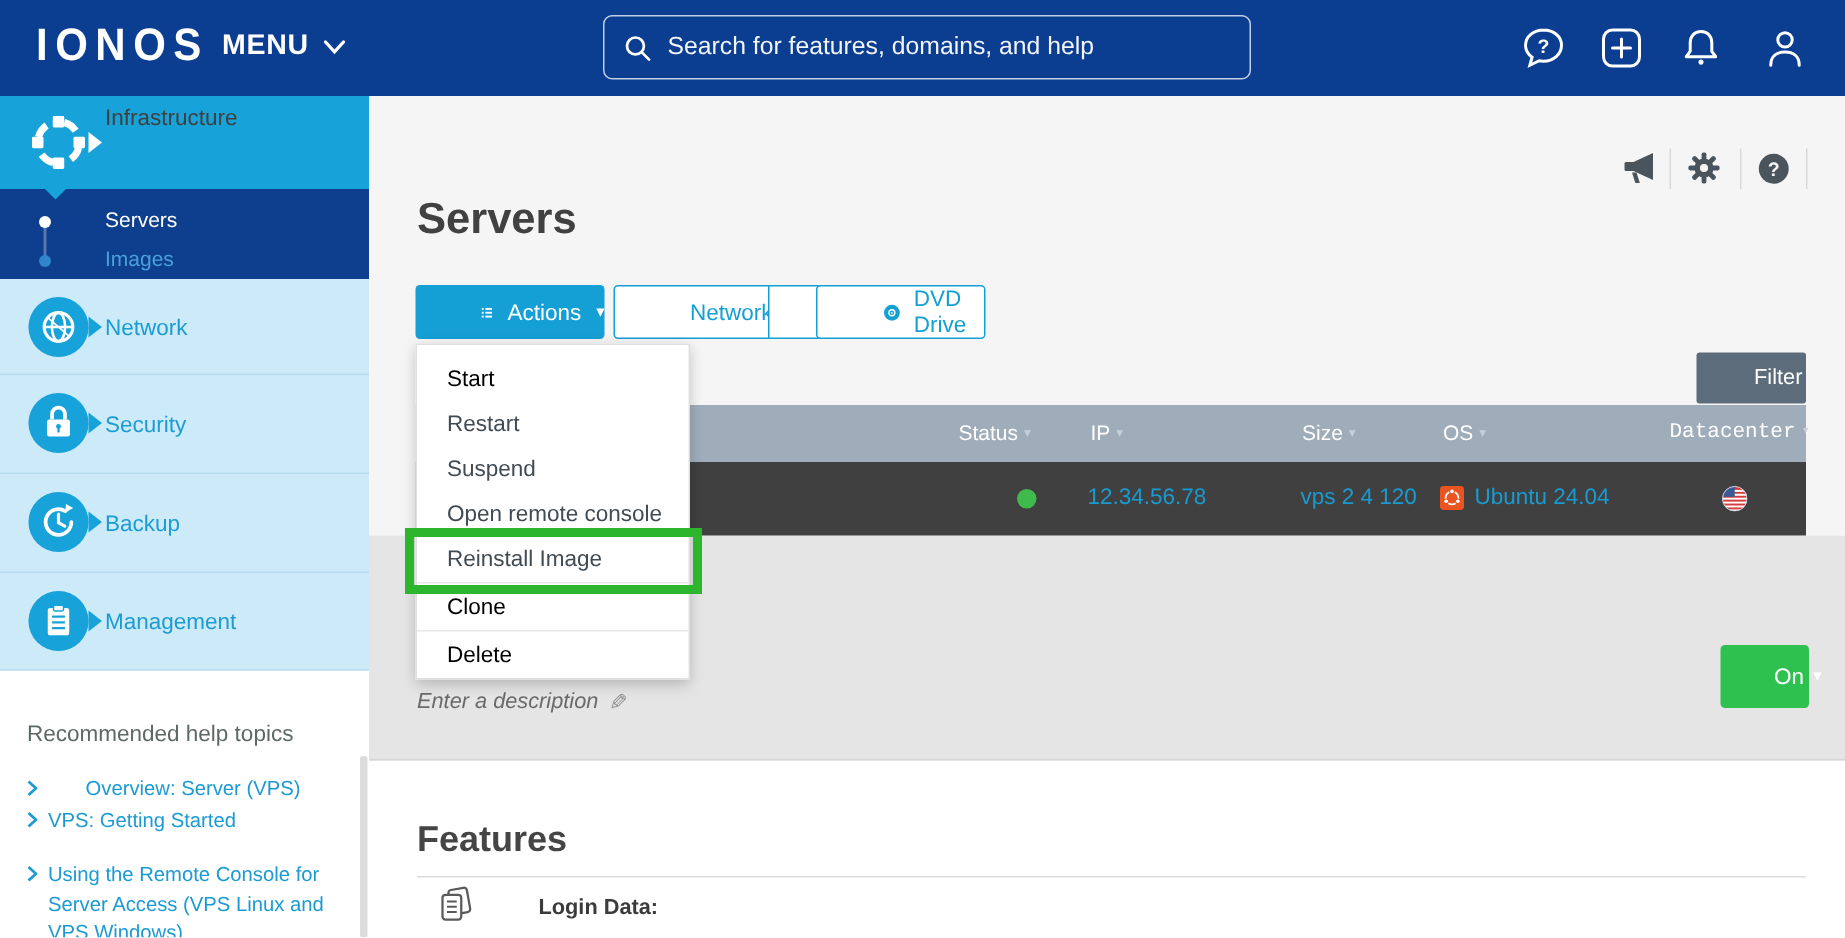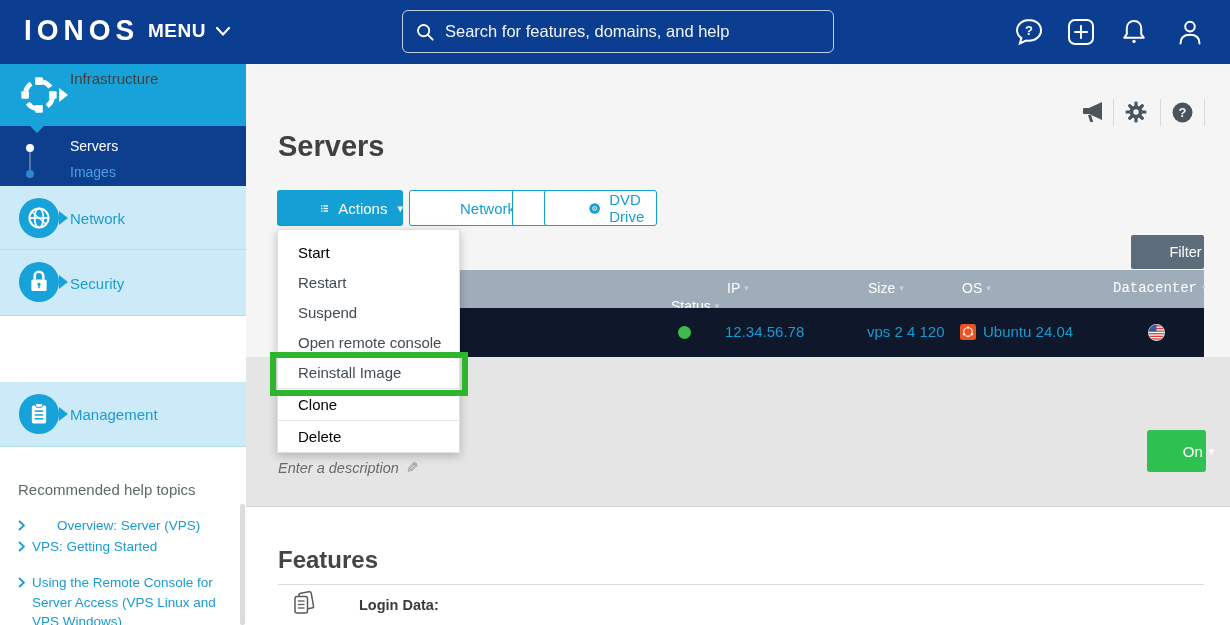--- a/index.html
+++ b/index.html
@@ -84,23 +84,23 @@
   .menu-item.septop { border-top:1px solid #e6e6e6; height:32px; line-height:31px; }
 
   
   #annotation-box { position:absolute; left:270px; top:352px; width:198px; height:44px; border:6px solid #2db52d; z-index:60; pointer-events:none; }
 
   
   #btn-filter { position:absolute; left:1131px; top:235px; width:73px; height:34px; background:#5d6c7b; border-radius:2px; color:#fff; font-size:14.5px; gap:8px; z-index:8; }
   #table-header { position:absolute; left:277px; top:270px; width:927px; height:38px; background:#9fadba; z-index:6; }
   .th { position:absolute; top:10px; color:#fff; font-size:14px; cursor:pointer; white-space:nowrap; }
   .th .th-caret { color:#c7d0d8; font-size:9px; margin-left:4px; vertical-align:2px; }
-  #th-status { left:394px;margin-top:18px; } #th-ip { left:450px; } #th-size { left:591px; }
+  #th-status { left:362px; } #th-ip { left:450px; } #th-size { left:591px; }
   #th-os { left:685px; } #th-datacenter { left:836px;font-family:Liberation Mono, monospace; }
-  #table-row { position:absolute; left:277px; top:308px; width:927px; height:49px; background:#0f172a; z-index:6; cursor:pointer;text-align:center; }
+  #table-row { position:absolute; left:277px; top:308px; width:927px; height:49px; background:#404040; z-index:6; cursor:pointer;text-align:center; }
   #row-dot { position:absolute; left:401px; top:18px; width:13px; height:13px; border-radius:50%; background:#3fba4d; }
   .cell { position:absolute; top:15px; color:#189bd1; font-size:15px; white-space:nowrap; }
   #row-ip { left:448px; } #row-size { left:590px; } #row-os { left:706px; }
   #row-os-ic { position:absolute; left:683px; top:16px; width:16px; height:16px; }
   #row-flag { position:absolute; left:871px; top:16px; width:17px; height:17px; }
 
   
   #desc { position:absolute; left:278px; top:459px; display:flex; align-items:center; gap:7px; font-style:italic; font-size:14.5px; color:#6a6a6a; cursor:pointer; }
   #desc .pencil { font-style:normal; color:#8f8f8f; font-size:15px; display:inline-block; transform:scaleX(-1); }
   #btn-on { position:absolute; left:1147px; top:430px; width:59px; height:42px; background:#2fc14f; border-radius:3px; color:#fff; font-size:15px; gap:6px; }
@@ -190,20 +190,30 @@
           <circle cx="22" cy="22" r="21" fill="#17a3d9"></circle>
           <path d="M17.5 19.5 v-3.8 a4.5 4.5 0 0 1 9 0 v3.8" fill="none" stroke="#fff" stroke-width="2.6"></path>
           <rect x="14" y="19.5" width="16" height="12" rx="1.6" fill="#fff"></rect>
           <circle cx="22" cy="24.4" r="1.7" fill="#17a3d9"></circle>
           <rect x="21.2" y="25" width="1.6" height="3.6" fill="#17a3d9"></rect>
         </svg>
       <span class="nav-tab"></span>
       <span class="nav-label">Security</span>
     </div>
 
+    <div id="nav-backup" class="nav-item">
+      <svg class="nav-ic" viewBox="0 0 44 44">
+          <circle cx="22" cy="22" r="21" fill="#17a3d9"></circle>
+          <path d="M31 22 a9 9 0 1 1 -4.2-7.6" fill="none" stroke="#fff" stroke-width="2.6" stroke-linecap="round"></path>
+          <polygon points="27.2,9.5 32.2,12.2 26.8,15.6" fill="#fff"></polygon>
+          <path d="M22 16.5 v6 l4.4 2.4" fill="none" stroke="#fff" stroke-width="2.2" stroke-linecap="round"></path>
+        </svg>
+      <span class="nav-tab"></span>
+      <span class="nav-label">Backup</span>
+    </div>
 
     <div id="nav-management" class="nav-item">
       <svg class="nav-ic" viewBox="0 0 44 44">
           <circle cx="22" cy="22" r="21" fill="#17a3d9"></circle>
           <rect x="14.5" y="13" width="15" height="19" rx="1.8" fill="#fff"></rect>
           <rect x="18.5" y="11" width="7" height="4" rx="1" fill="#fff" stroke="#17a3d9" stroke-width="1"></rect>
           <line x1="17.5" y1="19" x2="26.5" y2="19" stroke="#17a3d9" stroke-width="1.6"></line>
           <line x1="17.5" y1="23" x2="26.5" y2="23" stroke="#17a3d9" stroke-width="1.6"></line>
           <line x1="17.5" y1="27" x2="26.5" y2="27" stroke="#17a3d9" stroke-width="1.6"></line>
         </svg>

